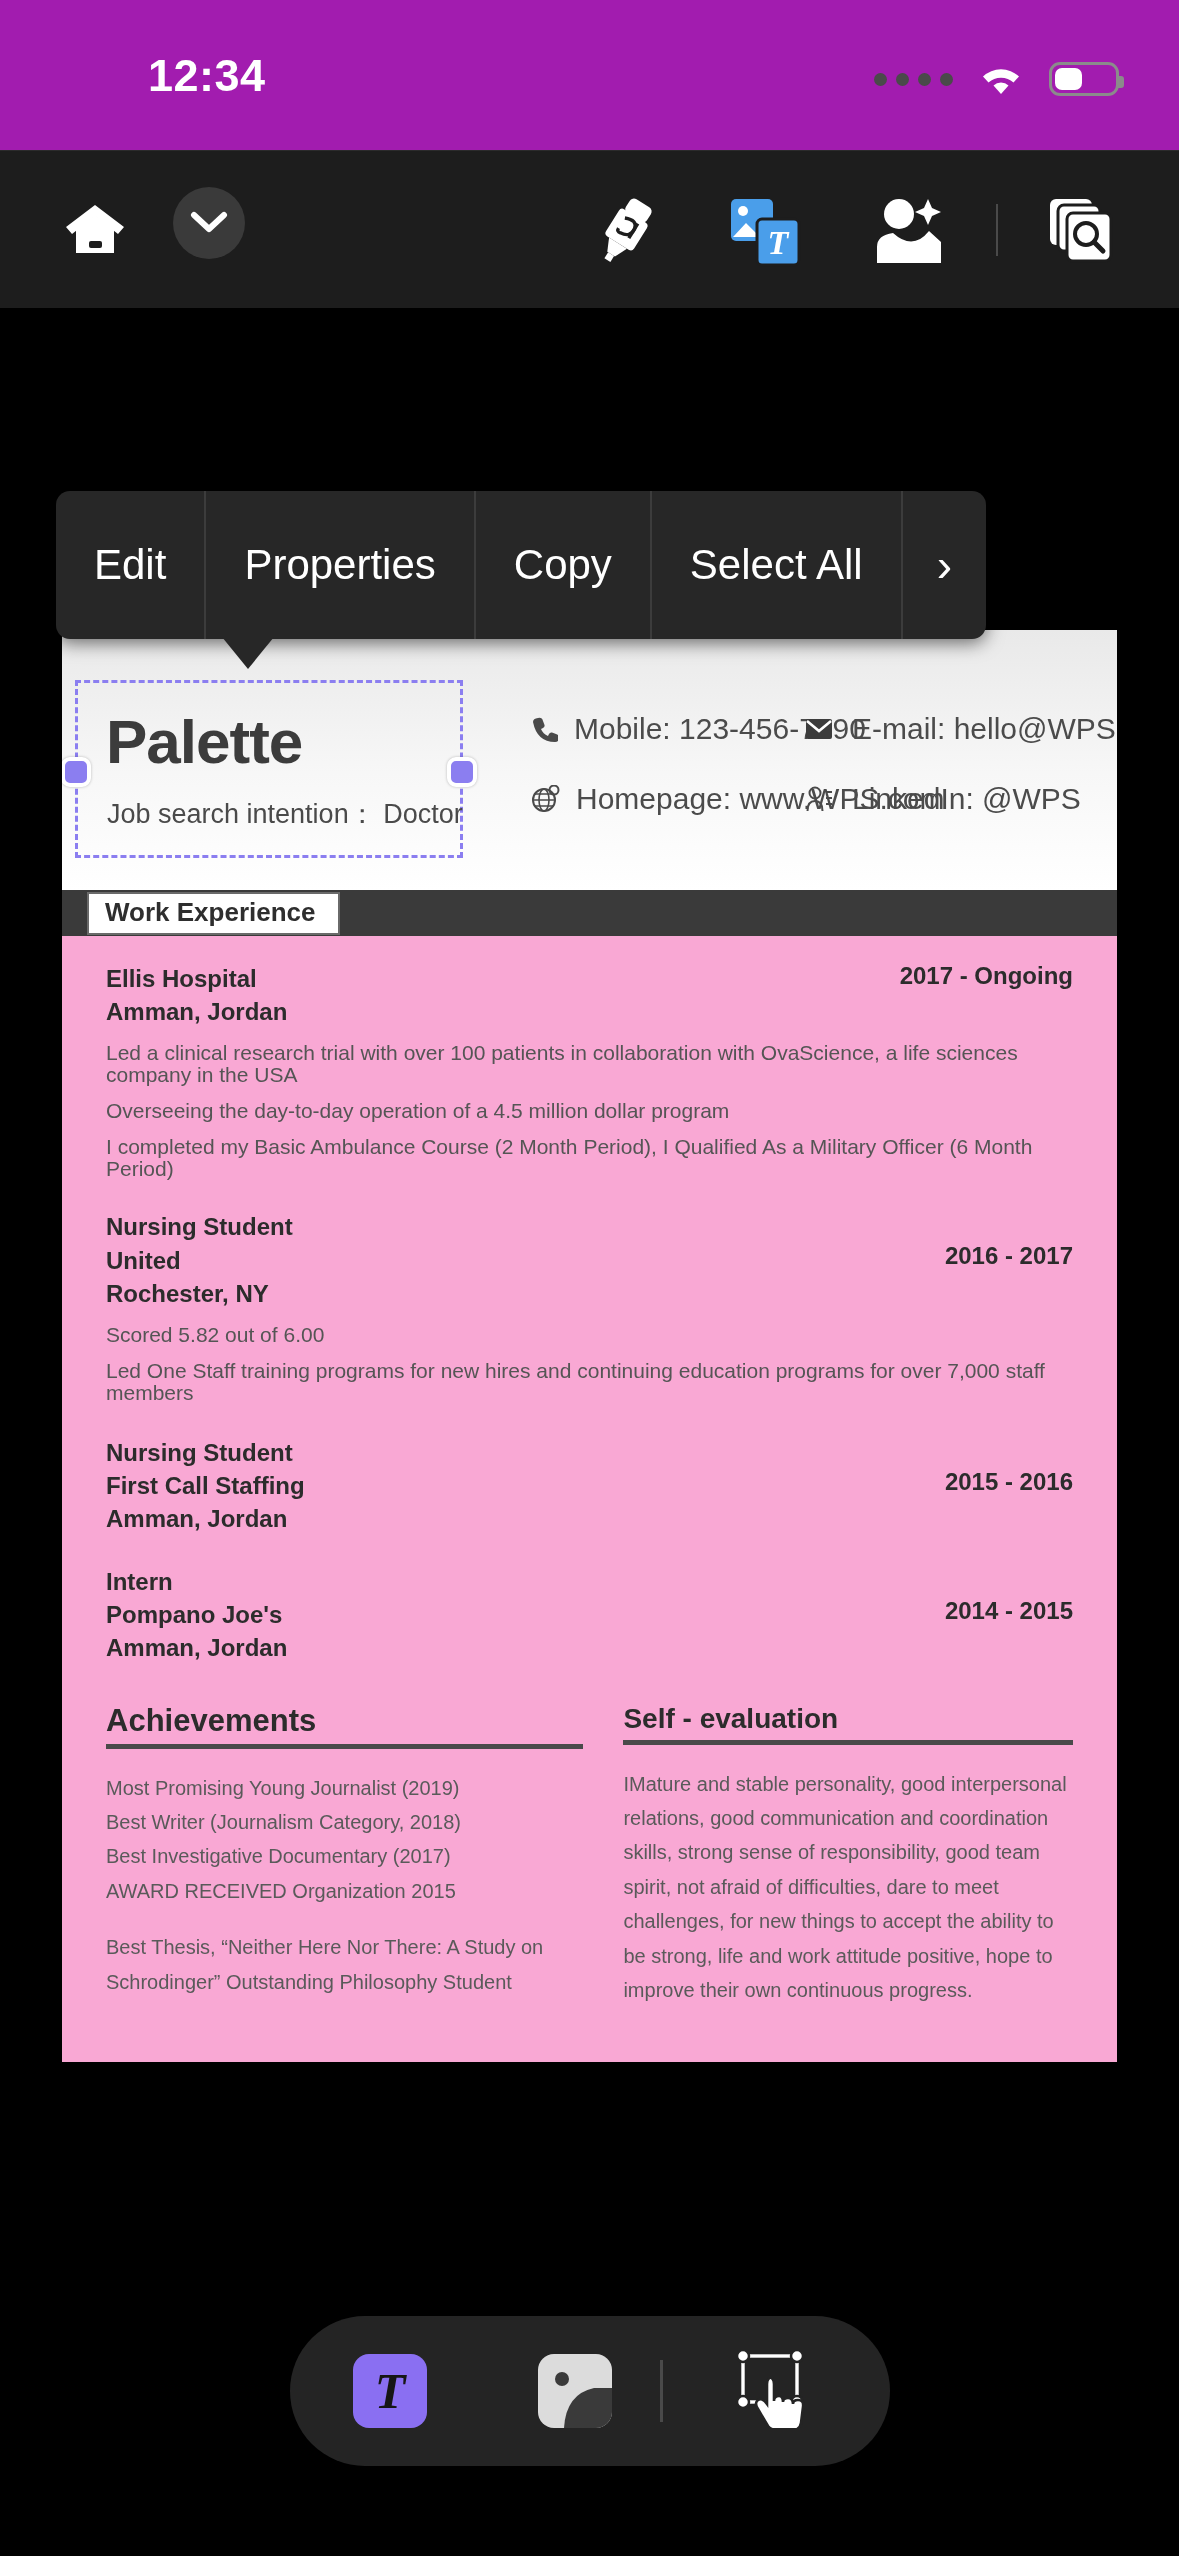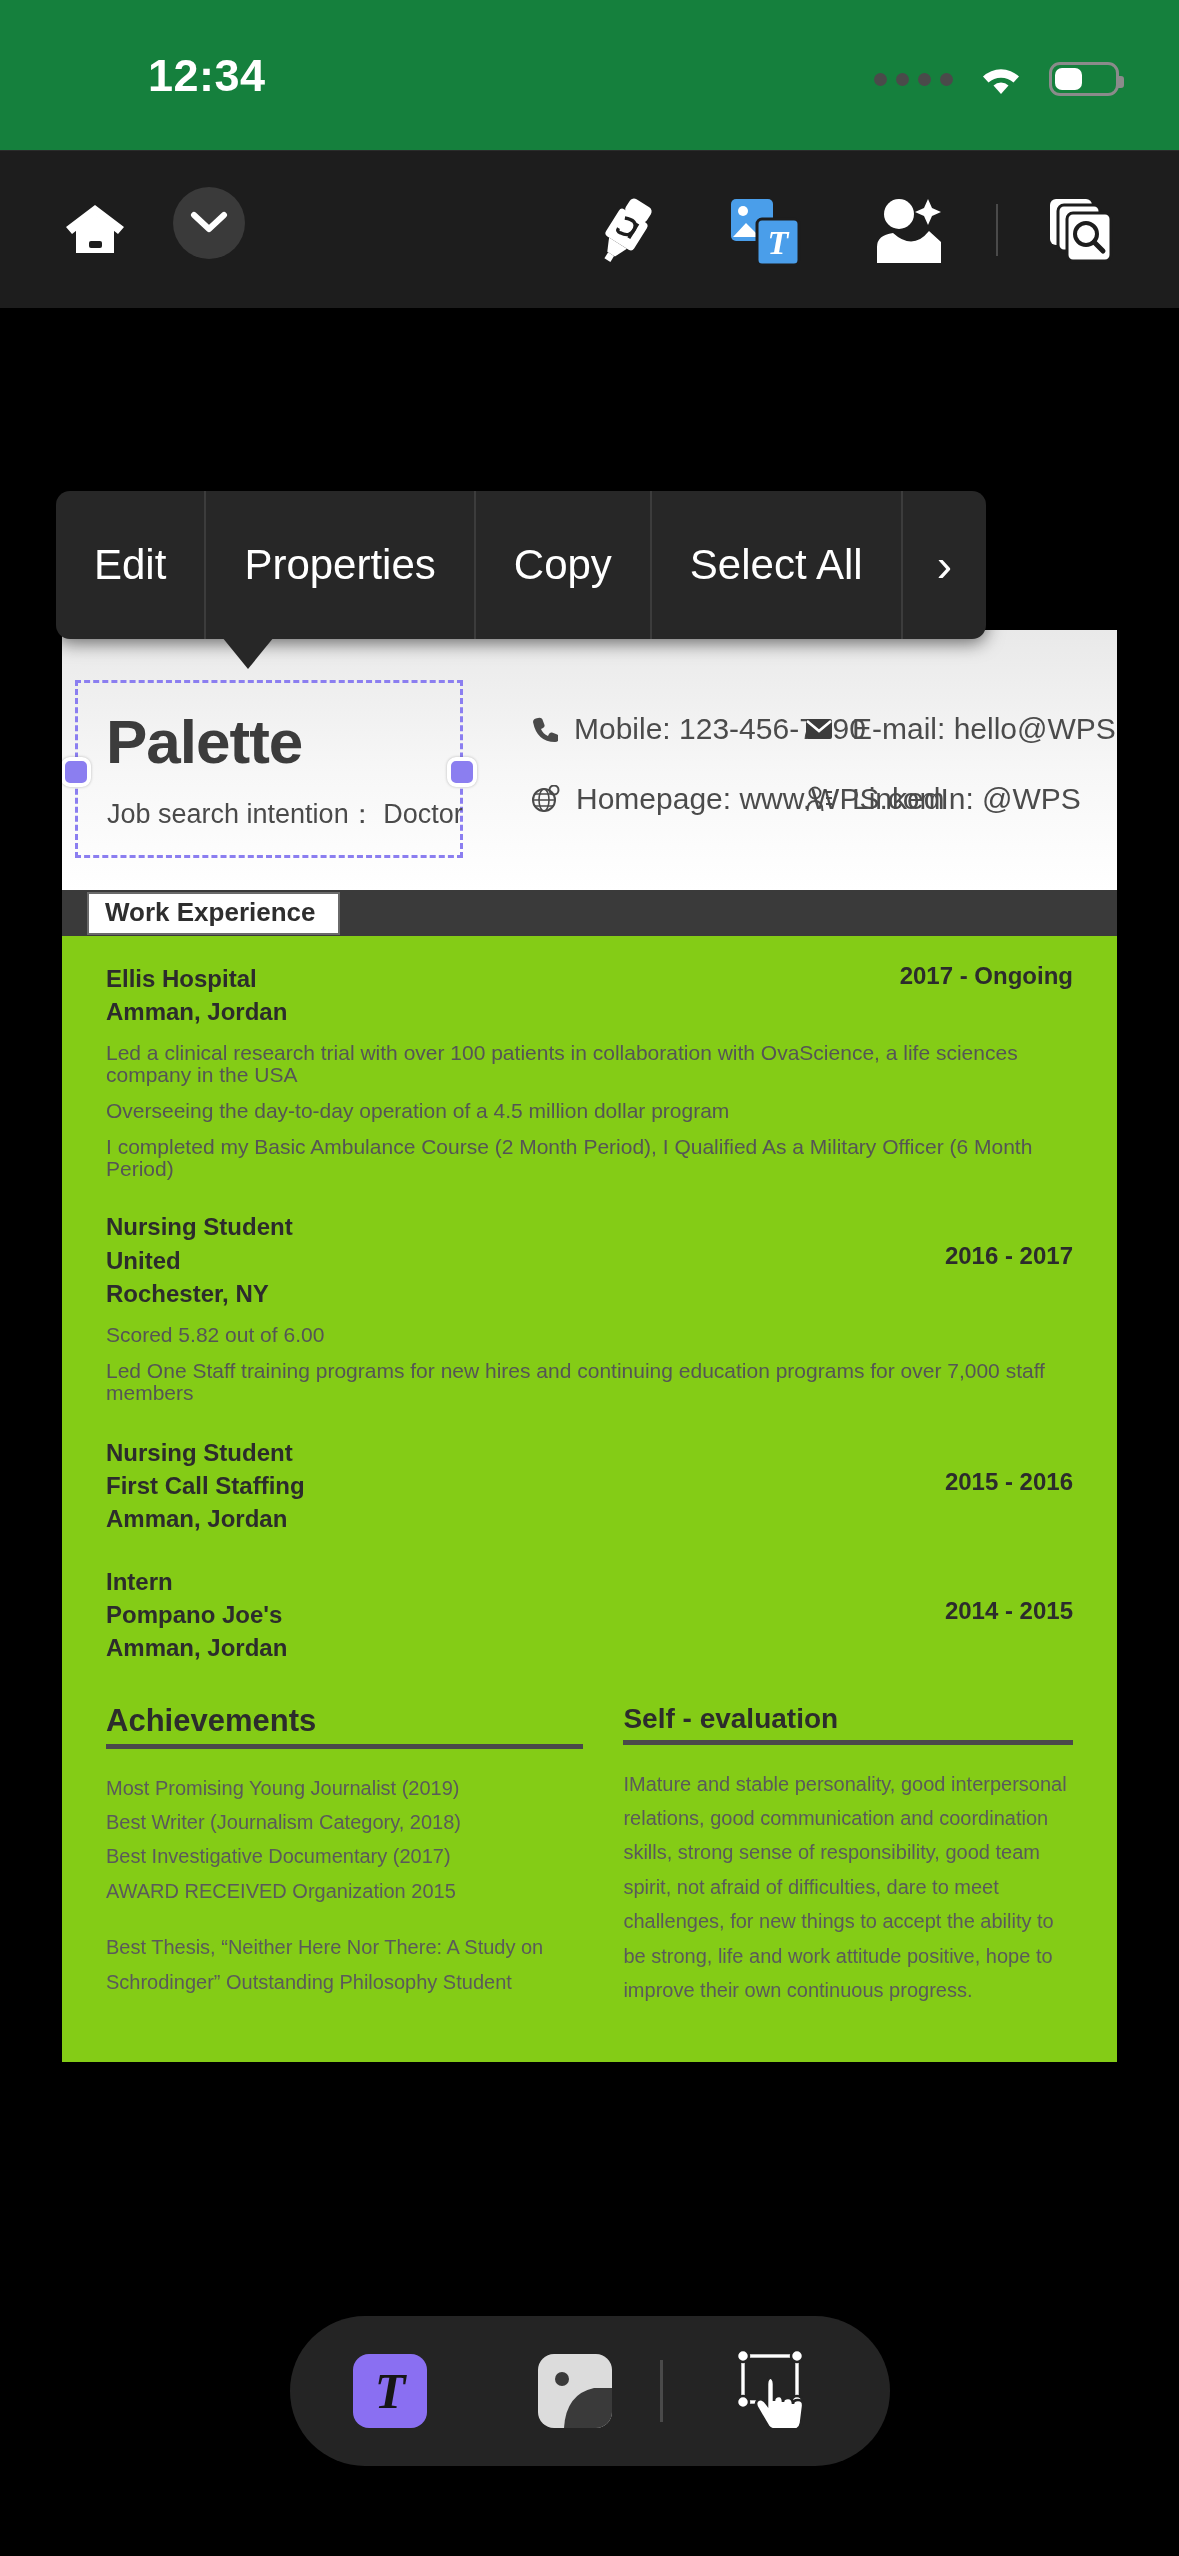--- a/index.html
+++ b/index.html
@@ -7,21 +7,21 @@
     width: 1179px; height: 2556px;
     background: #000;
     font-family: "Liberation Sans", sans-serif;
     overflow: hidden;
   }
   .screen { position: relative; width: 1179px; height: 2556px; background: #000; }
 
   
   .statusbar {
     position: absolute; top: 0; left: 0; width: 1179px; height: 150px;
-    background: #15803d;
+    background: #a21caf;
   }
   .status-time {
     position: absolute; left: 148px; top: 50px;
     color: #fff; font-size: 45px; font-weight: 600; letter-spacing: 0.5px;
   }
   .status-right {
     position: absolute; right: 60px; top: 62px;
     display: flex; align-items: center; gap: 26px;
   }
   .dots { display: flex; gap: 9px; align-items: center; }
@@ -71,21 +71,21 @@
     width: 0; height: 0;
     border-left: 26px solid transparent;
     border-right: 26px solid transparent;
     border-top: 32px solid #272727;
     z-index: 21;
   }
 
   
   .page {
     position: absolute; left: 62px; top: 630px; width: 1055px; height: 1432px;
-    background: #84cc16; overflow: hidden;
+    background: #f9a8d4; overflow: hidden;
   }
   .page-head {
     position: relative; height: 260px;
     background: linear-gradient(to bottom, #e9e9e9 0%, #f7f7f7 55%, #ffffff 100%);
   }
 
   .sel-box {
     position: absolute; left: 13px; top: 50px; width: 388px; height: 178px;
     border: 3px dashed #8b7ef0;
     background: transparent;

